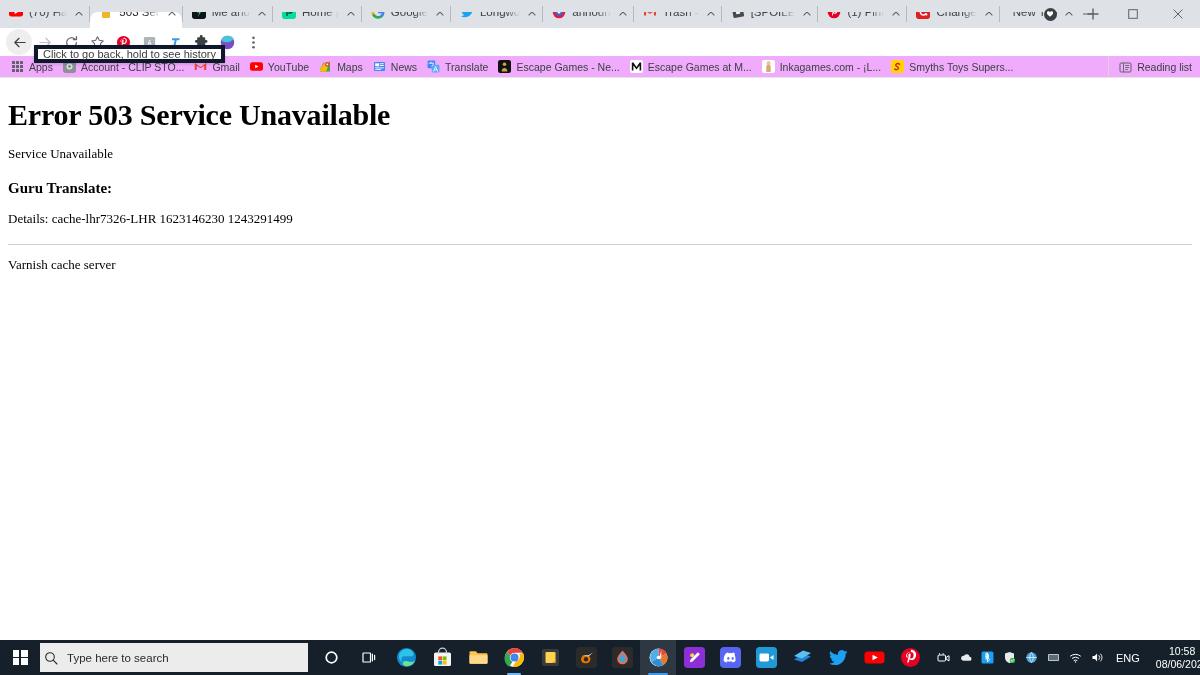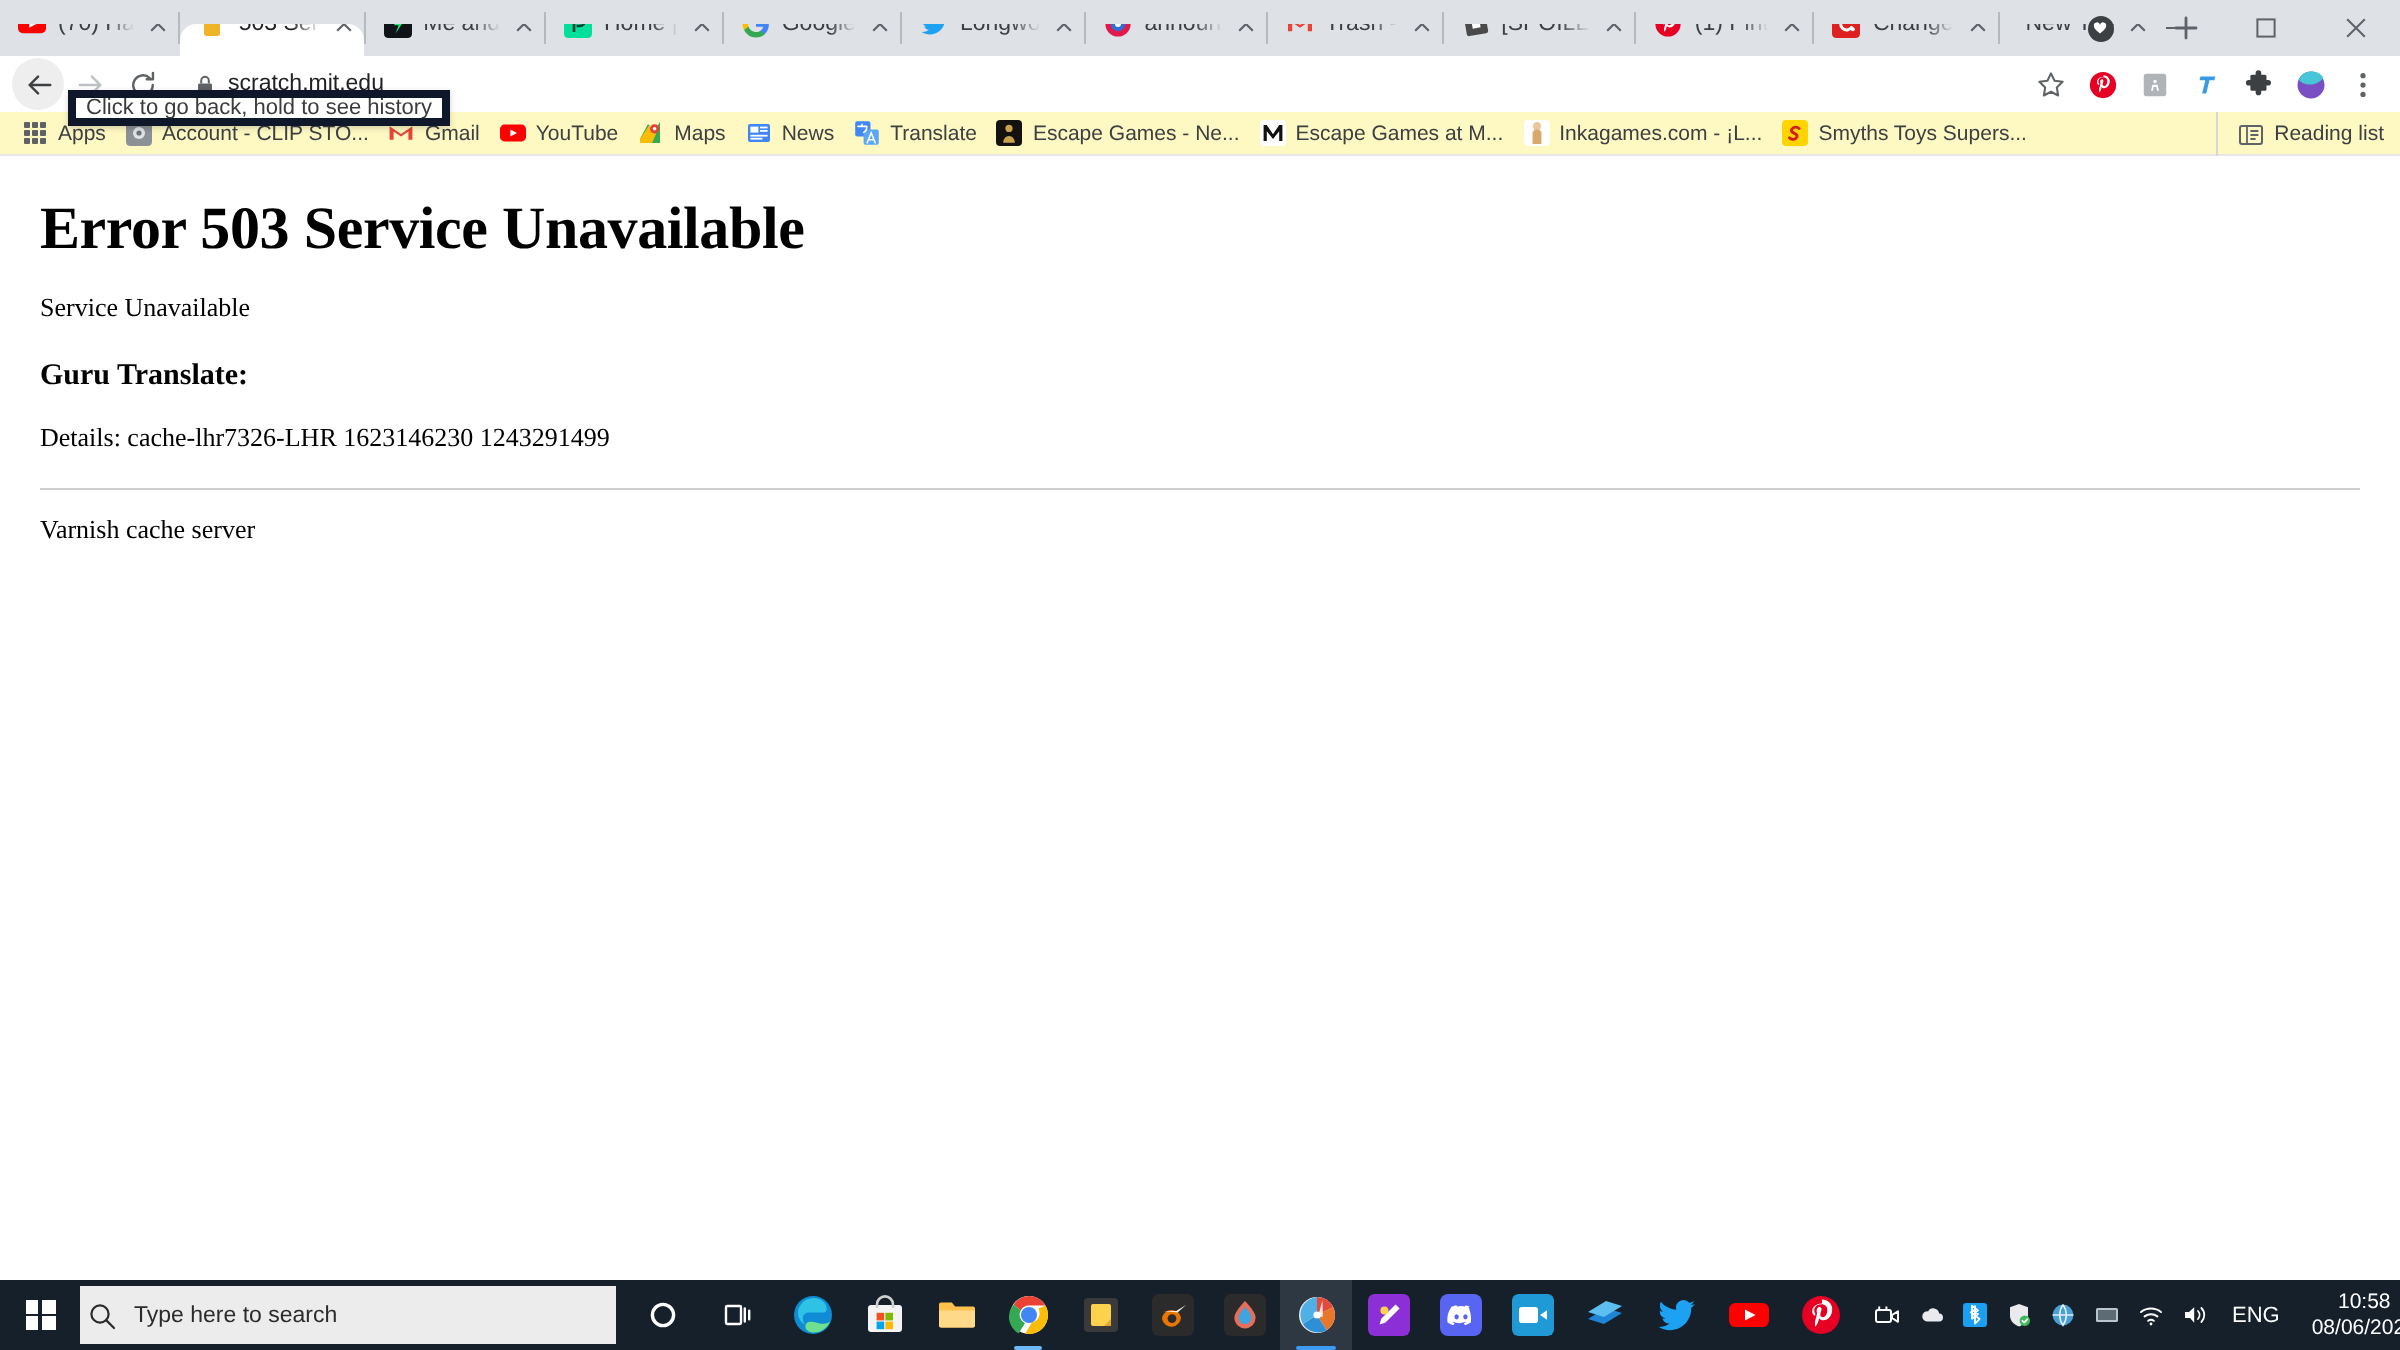--- a/index.html
+++ b/index.html
@@ -115,21 +115,21 @@
     width: 24px; height: 24px; flex: 0 0 24px;
     display: flex; align-items: center; justify-content: center;
     color: #5f6368;
     margin: 0 1px;
   }
   .tb-icon svg { width: 15px; height: 15px; }
 
   
   .bookmarks {
     position: absolute; left: 0; top: 56px; width: 1200px; height: 22px;
-    background: #fef9c3;
+    background: #f0abfc;
     display: flex; align-items: center;
     padding: 0 6px;
     font-size: 10.5px; color: #3c4043;
     border-bottom: 1px solid #e6e6e6;
   }
   .bm {
     display: flex; align-items: center;
     padding: 0 5px; height: 20px;
     white-space: nowrap;
   }
@@ -172,21 +172,21 @@
     z-index: 50;
   }
 
   
   .page {
     position: absolute; left: 0; top: 78px; width: 1200px; height: 562px;
     background: #ffffff;
     overflow: hidden;
     font-family: "Liberation Serif", serif;
     color: #000;
-    padding: 0 20px;
+    padding: 0 8px;
   }
   .page h1 {
     font-size: 30px; font-weight: bold;
     margin-top: 20px; margin-bottom: 0;
     letter-spacing: -0.2px;
   }
   .page p {
     font-size: 13px;
     margin-top: 14px;
   }
@@ -498,29 +498,20 @@
     <div class="nav-btn disabled">
       <svg viewBox="0 0 16 16">
           <path d="M2 8h11M8.5 3.5L13 8l-4.5 4.5" stroke="currentColor" stroke-width="1.3" fill="none" stroke-linecap="round" stroke-linejoin="round"></path>
         </svg>
     </div>
     <div class="nav-btn">
       <svg viewBox="0 0 16 16">
           <path d="M13.2 8a5.2 5.2 0 1 1-1.6-3.7" stroke="currentColor" stroke-width="1.3" fill="none" stroke-linecap="round"></path>
           <path d="M13.3 1.6v3.3h-3.3" stroke="currentColor" stroke-width="1.3" fill="none" stroke-linecap="round" stroke-linejoin="round"></path>
         </svg>
-    </div>
-    <div class="omnibox">
-      <span class="lock">
-        <svg viewBox="0 0 11 11">
-            <rect x="2" y="4.7" width="7" height="5.3" rx="0.8" fill="currentColor"></rect>
-            <path d="M3.6 4.7V3.3a1.9 1.9 0 0 1 3.8 0v1.4" stroke="currentColor" stroke-width="1" fill="none"></path>
-          </svg>
-      </span>
-      <span>scratch.mit.edu</span>
     </div>
     <div class="tb-icon">
       <svg viewBox="0 0 16 16">
           <path d="M8 1.8l1.9 3.9 4.3.6-3.1 3 .7 4.3L8 11.6l-3.8 2 .7-4.3-3.1-3 4.3-.6z" stroke="currentColor" stroke-width="1.1" fill="none" stroke-linejoin="round"></path>
         </svg>
     </div>
     <div class="tb-icon">
       <svg viewBox="0 0 16 16">
           <circle cx="8" cy="8" r="7" fill="#e60023"></circle>
           <path d="M8.3 3.6c-2.3 0-3.5 1.5-3.5 2.9 0 .6.3 1.3.9 1.5.1 0 .2 0 .2-.1l.1-.5c0-.1 0-.2-.1-.2-.3-.3-.4-.7-.4-1.1 0-1.2 1-2.3 2.6-2.3 1.4 0 2.2.8 2.2 2 0 1.5-.7 2.7-1.7 2.7-.5 0-.9-.4-.8-1 .1-.6.4-1.3.4-1.8s-.2-.8-.7-.8c-.6 0-1 .6-1 1.4 0 .5.2.8.2.8l-.7 2.8c-.2.8 0 1.9 0 2 0 .1.1.1.1 0 .1-.1.7-.9.9-1.7l.3-1.2c.2.4.8.7 1.3.7 1.8 0 3-1.6 3-3.8 0-1.6-1.4-3.1-3.3-3.1z" fill="#fff"></path>

